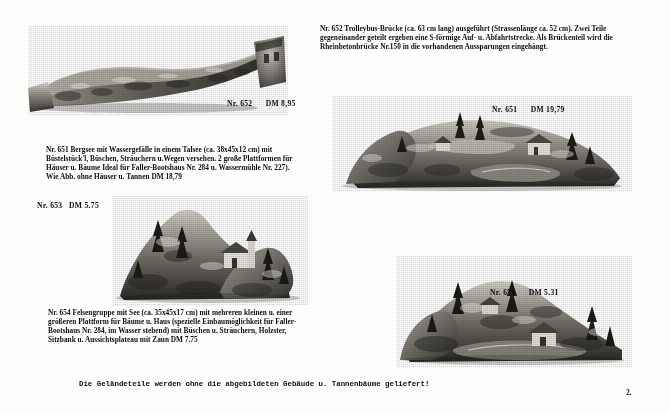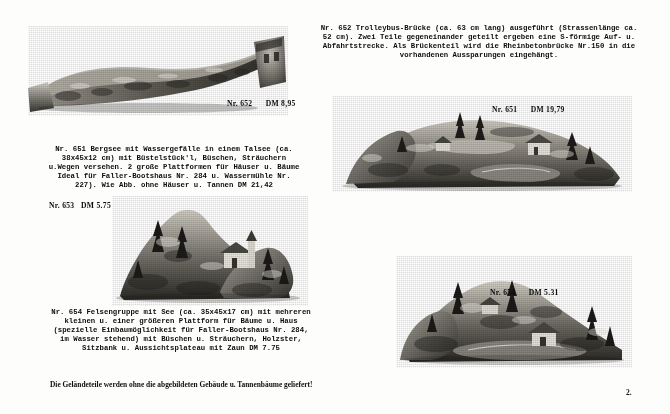--- a/index.html
+++ b/index.html
@@ -16,51 +16,52 @@
   }
   #page {
     position: relative;
     width: 670px;
     height: 414px;
     background: #fdfdfb;
   }
 
   .txt {
     position: absolute;
-    font-family: Liberation Mono, monospace;
+    font-family: Liberation Serif, serif;
     font-weight: bold;
     font-size: 7.3px;
     line-height: 9.1px;
     letter-spacing: 0.02px;
     color: #0d0d0d;
-    text-align: center;
+    text-align: left;
   }
   .caption {
     position: absolute;
     font-family: "Liberation Serif", serif;
     font-weight: bold;
     font-size: 7.6px;
     letter-spacing: 0.3px;
     color: #0d0d0d;
     white-space: pre;
   }
   .pagenum {
     position: absolute;
     font-family: "Liberation Serif", serif;
     font-weight: bold;
     font-size: 7.5px;
     color: #111;
   }
   .footer {
     position: absolute;
-    font-family: Liberation Serif, serif;
+    font-family: Liberation Mono, monospace;
     font-weight: bold;
     font-size: 7.4px;
     color: #0d0d0d;
     white-space: pre;
+    margin-left: 29px;
   }
 
   
   .photo {
     position: absolute;
     overflow: hidden;
   }
   .photo svg { display: block; }
 
   
@@ -192,21 +193,21 @@
         <ellipse cx="230" cy="58" rx="12" ry="4"></ellipse>
         <ellipse cx="40" cy="62" rx="10" ry="4"></ellipse>
       </g>
       <ellipse cx="150" cy="90" rx="140" ry="5" fill="#171714" opacity="0.22"></ellipse>
     </svg>
     <div class="grain"></div>
   </div>
 
   <div class="caption" style="left:492px; top:105px;">Nr. 651      DM 19,79</div>
 
-  <div class="txt" style="left:46px; top:145px; width:256px;">Nr. 651 Bergsee mit Wassergefälle in einem Talsee (ca. 38x45x12 cm) mit Büstelstück'l, Büschen, Sträuchern u.Wegen versehen. 2 große Plattformen für Häuser u. Bäume Ideal für Faller-Bootshaus Nr. 284 u. Wassermühle Nr. 227). Wie Abb. ohne Häuser u. Tannen DM 21,42</div>
+  <div class="txt" style="left:46px; top:145px; width:256px;">Nr. 651 Bergsee mit Wassergefälle in einem Talsee (ca. 38x45x12 cm) mit Büstelstück'l, Büschen, Sträuchern u.Wegen versehen. 2 große Plattformen für Häuser u. Bäume Ideal für Faller-Bootshaus Nr. 284 u. Wassermühle Nr. 227). Wie Abb. ohne Häuser u. Tannen DM 18,79</div>
 
   <div class="photo" style="left:112px; top:196px; width:196px; height:110px;">
     <svg width="196" height="110" viewBox="0 0 196 110" xmlns="http://www.w3.org/2000/svg">
       <defs>
         <linearGradient id="g653a" x1="0" y1="0" x2="0" y2="1">
           <stop offset="0%" stop-color="#d2cec5"></stop>
           <stop offset="55%" stop-color="#706d65"></stop>
           <stop offset="100%" stop-color="#2a2925"></stop>
         </linearGradient>
         <linearGradient id="g653b" x1="0" y1="0" x2="1" y2="1">
@@ -248,21 +249,21 @@
       <g fill="#ece9e2" opacity="0.45">
         <ellipse cx="56" cy="46" rx="12" ry="5"></ellipse>
         <ellipse cx="100" cy="70" rx="12" ry="4"></ellipse>
         <ellipse cx="160" cy="78" rx="10" ry="4"></ellipse>
       </g>
       <ellipse cx="96" cy="102" rx="92" ry="5" fill="#17160f" opacity="0.22"></ellipse>
     </svg>
     <div class="grain"></div>
   </div>
 
-  <div class="caption" style="left:49px; top:201px;">Nr. 653   DM 5.75</div>
+  <div class="caption" style="left:37px; top:201px;">Nr. 653   DM 5.75</div>
 
 
   <div class="photo" style="left:396px; top:256px; width:236px; height:112px;">
     <svg width="236" height="112" viewBox="0 0 236 112" xmlns="http://www.w3.org/2000/svg">
       <defs>
         <linearGradient id="g654a" x1="0" y1="0" x2="0" y2="1">
           <stop offset="0%" stop-color="#d4d0c7"></stop>
           <stop offset="55%" stop-color="#6c6961"></stop>
           <stop offset="100%" stop-color="#292824"></stop>
         </linearGradient>

